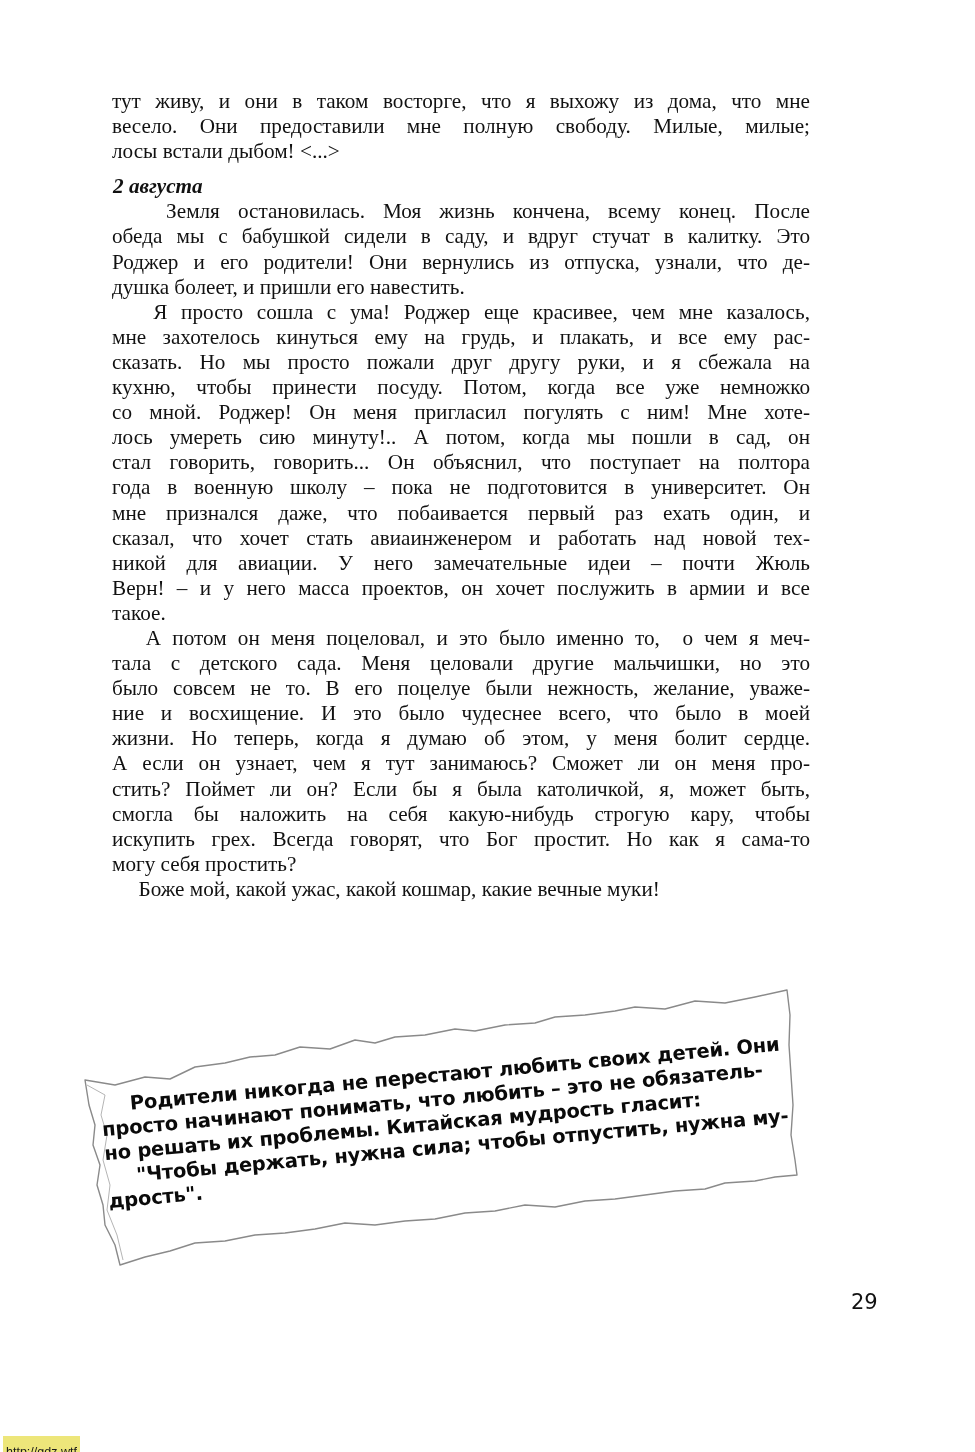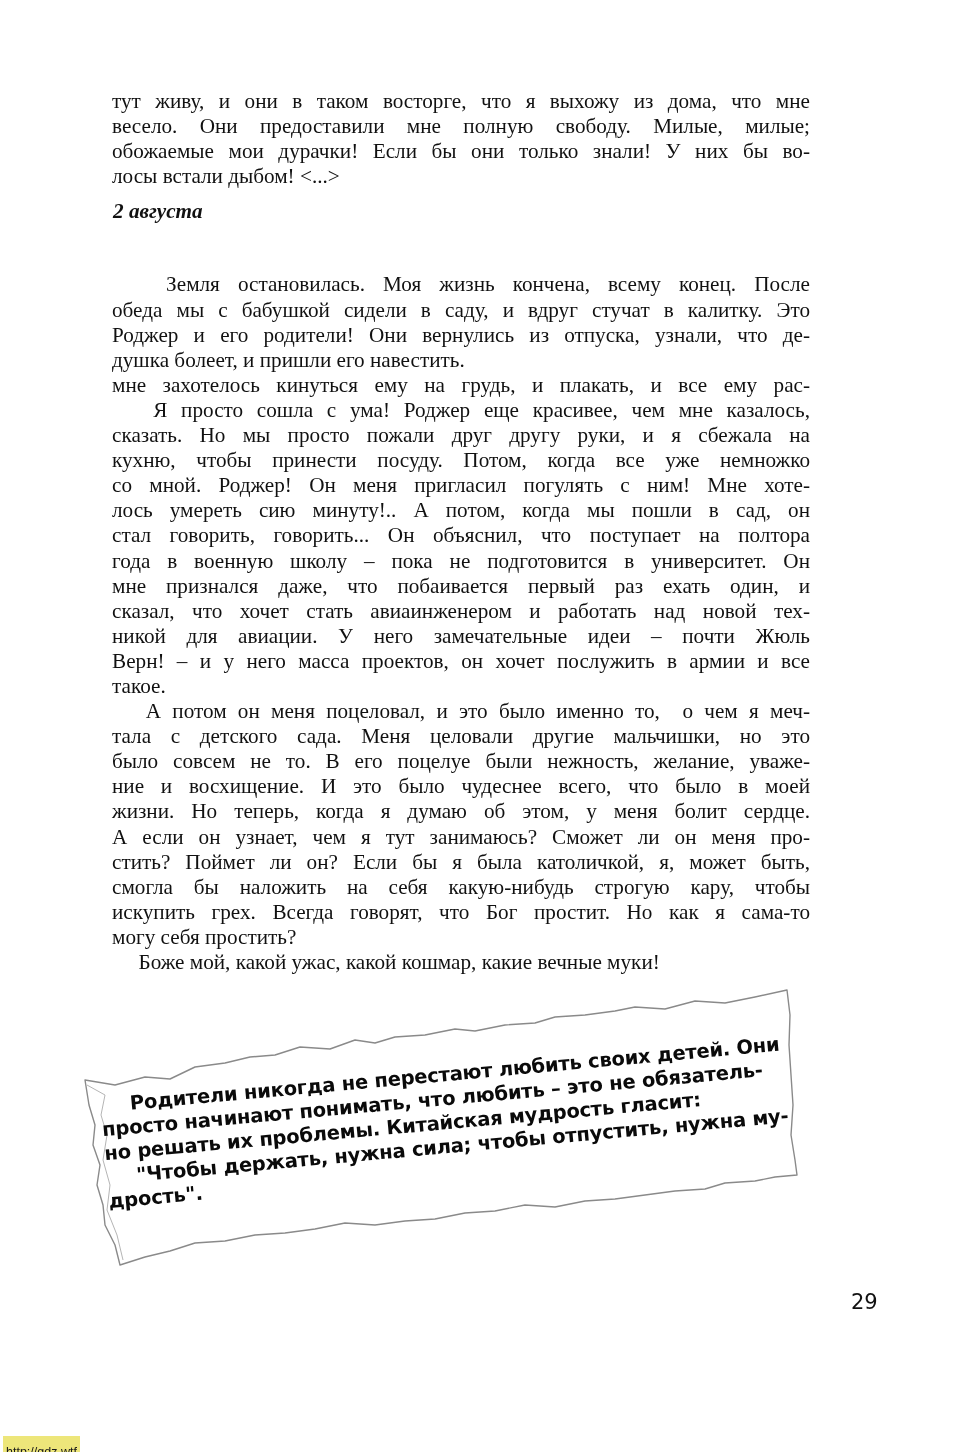--- a/index.html
+++ b/index.html
@@ -39,32 +39,31 @@
     background: #ede67a; color: #1a1a1a;
     font-family: "Liberation Sans", sans-serif; font-size: 12.5px; line-height: 16px;
   }
 </style>
 </head>
 <body>
 
 <div class="page-text">
   <span class="line">тут живу, и они в таком восторге, что я выхожу из дома, что мне</span>
   <span class="line">весело. Они предоставили мне полную свободу. Милые, милые;</span>
-  <span class="line">обожаемые мои дурачки! Если бы они только знали! У них бы во-</span>
   <span class="line last">лосы встали дыбом! &lt;...&gt;</span>
 
   <span class="line date-heading" style="margin-top:10px;">2 августа</span>
 
-  <span class="line" style="white-space:pre;margin-top:48px;">   Земля остановилась. Моя жизнь кончена, всему конец. После</span>
+  <span class="line" style="white-space:pre;">   Земля остановилась. Моя жизнь кончена, всему конец. После</span>
   <span class="line">обеда мы с бабушкой сидели в саду, и вдруг стучат в калитку. Это</span>
   <span class="line">Роджер и его родители! Они вернулись из отпуска, узнали, что де-</span>
   <span class="line last">душка болеет, и пришли его навестить.</span>
 
+  <span class="line" style="white-space:pre;">   Я просто сошла с ума! Роджер еще красивее, чем мне казалось,</span>
   <span class="line">мне захотелось кинуться ему на грудь, и плакать, и все ему рас-</span>
-  <span class="line" style="white-space:pre;">   Я просто сошла с ума! Роджер еще красивее, чем мне казалось,</span>
   <span class="line">сказать. Но мы просто пожали друг другу руки, и я сбежала на</span>
   <span class="line">кухню, чтобы принести посуду. Потом, когда все уже немножко</span>
   <span class="line">со мной. Роджер! Он меня пригласил погулять с ним! Мне хоте-</span>
   <span class="line">лось умереть сию минуту!.. А потом, когда мы пошли в сад, он</span>
   <span class="line">стал говорить, говорить... Он объяснил, что поступает на полтора</span>
   <span class="line">года в военную школу – пока не подготовится в университет. Он</span>
   <span class="line">мне признался даже, что побаивается первый раз ехать один, и</span>
   <span class="line">сказал, что хочет стать авиаинженером и работать над новой тех-</span>
   <span class="line">никой для авиации. У него замечательные идеи – почти Жюль</span>
   <span class="line">Верн! –  и у него масса проектов, он хочет послужить в армии и все</span>

